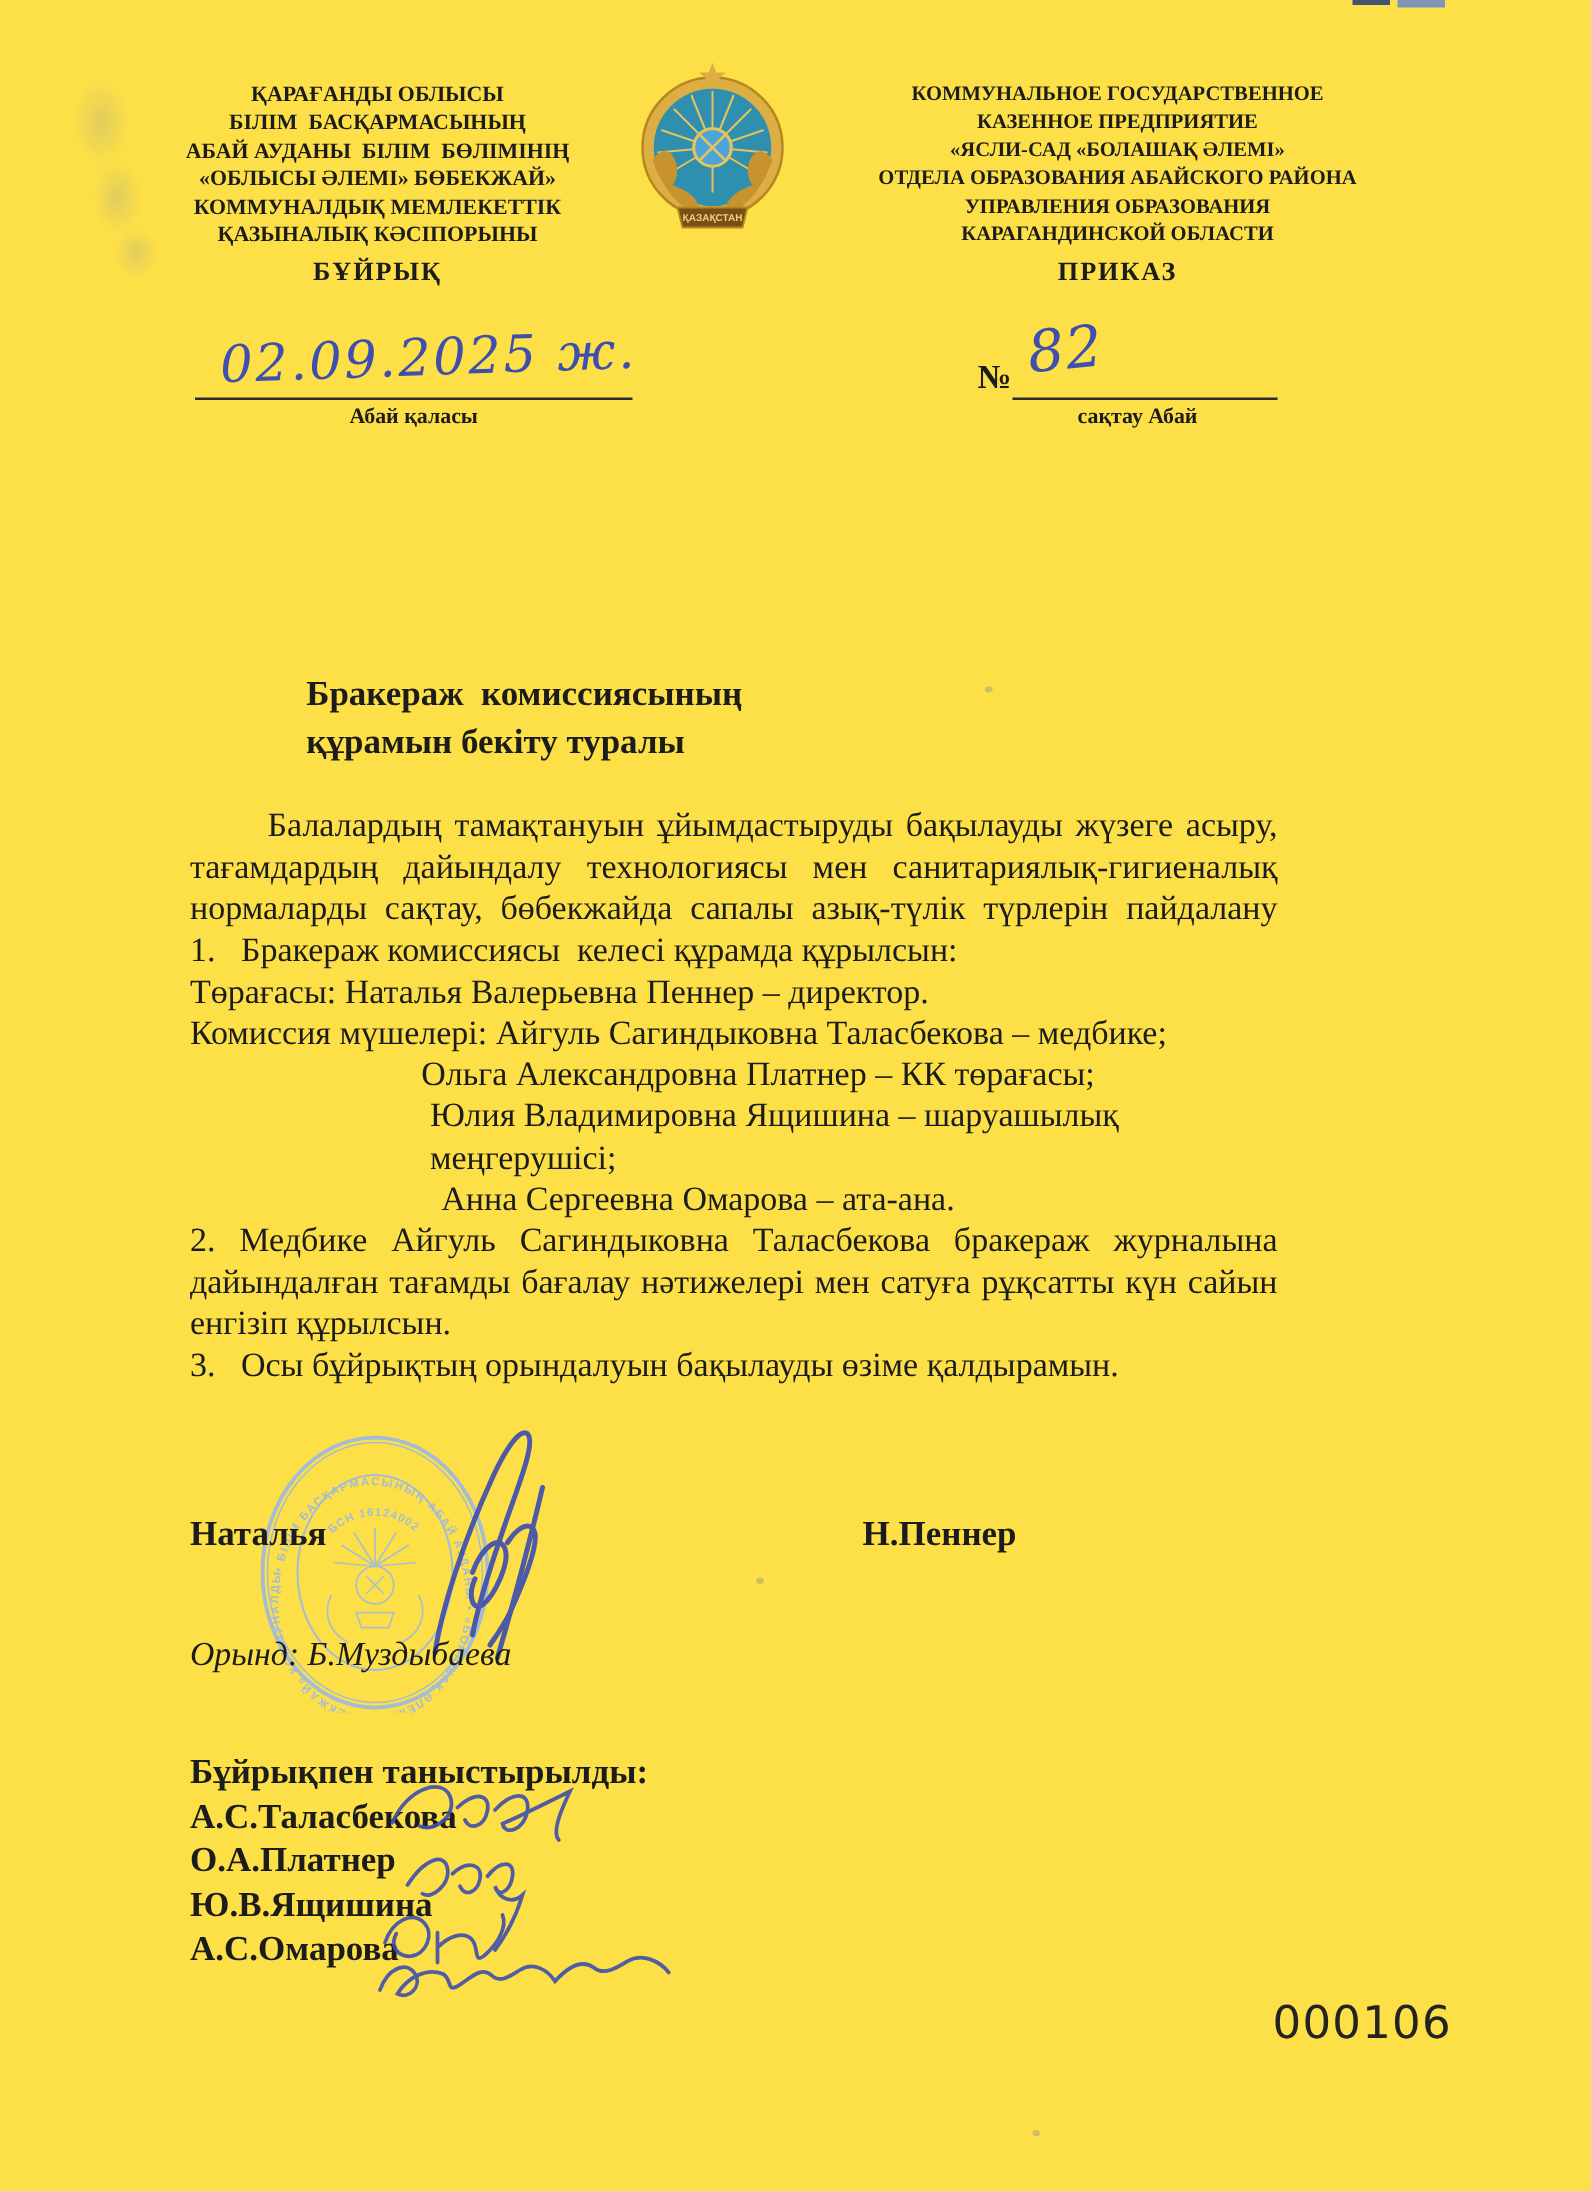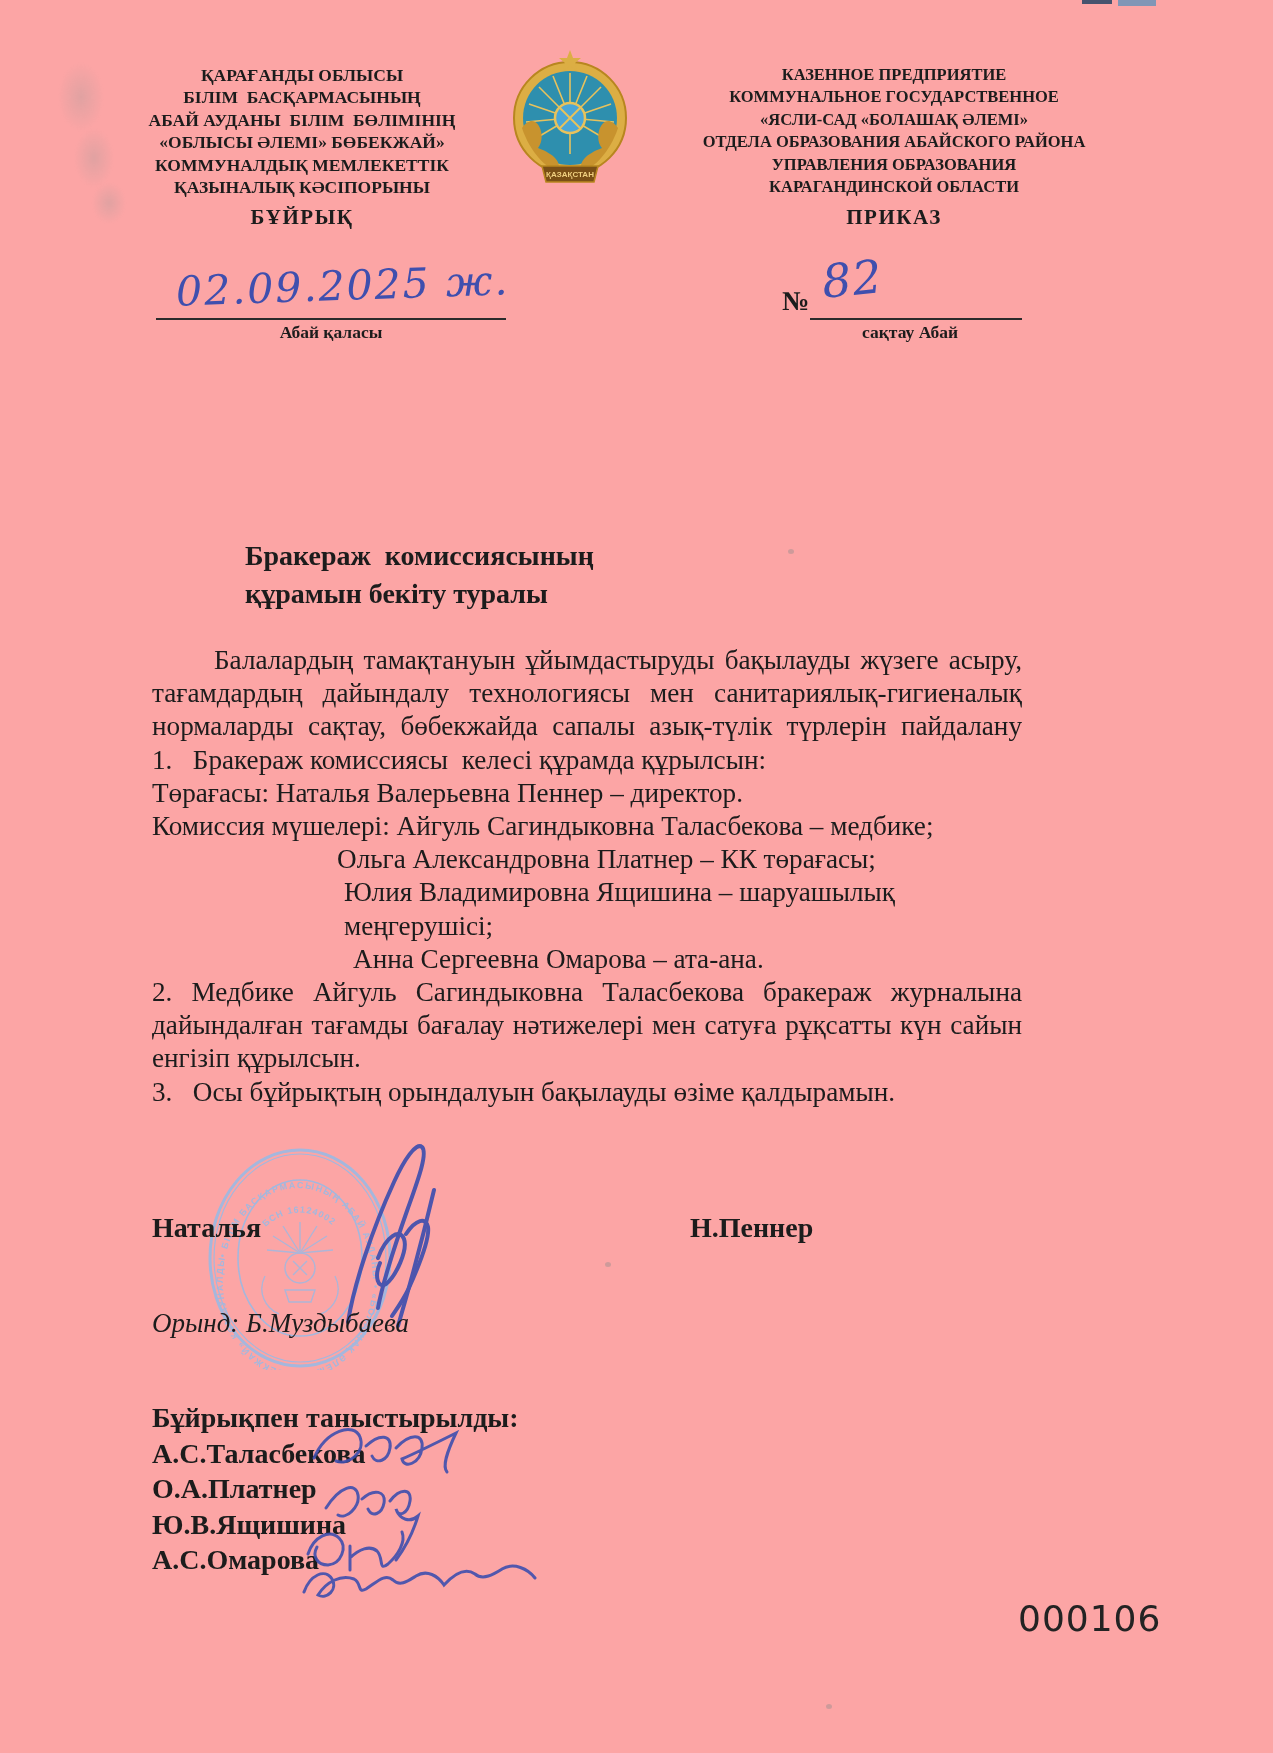--- a/index.html
+++ b/index.html
@@ -1,18 +1,18 @@
 <!DOCTYPE html>
 <html style="--ink: #3f4fae; --stamp: #9db9e2;"><head>
 <meta charset="utf-8">
 <style>
   html,body{margin:0;padding:0;background:#e8e8e8;}
   .page{
     position:relative;width:1273px;height:1753px;margin:0 auto;
-    background:#fca5a5;overflow:hidden;
+    background:#fde047;overflow:hidden;
     font-family:"Liberation Serif","DejaVu Serif",serif;color:#1c1c1c;
   }
   
   .org{position:absolute;text-align:center;font-weight:bold;}
   .org-left{left:108px;top:64px;width:388px;font-size:17.5px;line-height:22.4px;}
   .org-right{left:682px;top:64px;width:424px;font-size:16.5px;line-height:22.4px;}
   .org div{white-space:pre-wrap;}
   .doc-type{position:absolute;font-weight:bold;font-size:21px;letter-spacing:1.5px;text-align:center;}
   .doc-type.left{left:108px;top:205px;width:388px;}
   .doc-type.right{left:682px;top:205px;width:424px;}
@@ -83,22 +83,22 @@
   <div class="org org-left">
     <div>ҚАРАҒАНДЫ ОБЛЫСЫ</div>
     <div>БІЛІМ  БАСҚАРМАСЫНЫҢ</div>
     <div>АБАЙ АУДАНЫ  БІЛІМ  БӨЛІМІНІҢ</div>
     <div>«ОБЛЫСЫ ӘЛЕМІ» БӨБЕКЖАЙ»</div>
     <div>КОММУНАЛДЫҚ МЕМЛЕКЕТТІК</div>
     <div>ҚАЗЫНАЛЫҚ КӘСІПОРЫНЫ</div>
   </div>
 
   <div class="org org-right">
+    <div>КОММУНАЛЬНОЕ ГОСУДАРСТВЕННОЕ</div>
     <div>КАЗЕННОЕ ПРЕДПРИЯТИЕ</div>
-    <div>КОММУНАЛЬНОЕ ГОСУДАРСТВЕННОЕ</div>
     <div>«ЯСЛИ-САД «БОЛАШАҚ ӘЛЕМІ»</div>
     <div>ОТДЕЛА ОБРАЗОВАНИЯ АБАЙСКОГО РАЙОНА</div>
     <div>УПРАВЛЕНИЯ ОБРАЗОВАНИЯ</div>
     <div>КАРАГАНДИНСКОЙ ОБЛАСТИ</div>
   </div>
 
   <svg class="emblem-svg" width="124" height="158" viewBox="0 0 124 158">
     <circle cx="62" cy="74" r="56" fill="#dcae44" stroke="#b8861f" stroke-width="2"></circle>
     <circle cx="62" cy="74" r="47" fill="#2e8fae"></circle>
     <g stroke="#e8c25c" stroke-width="1.6">

